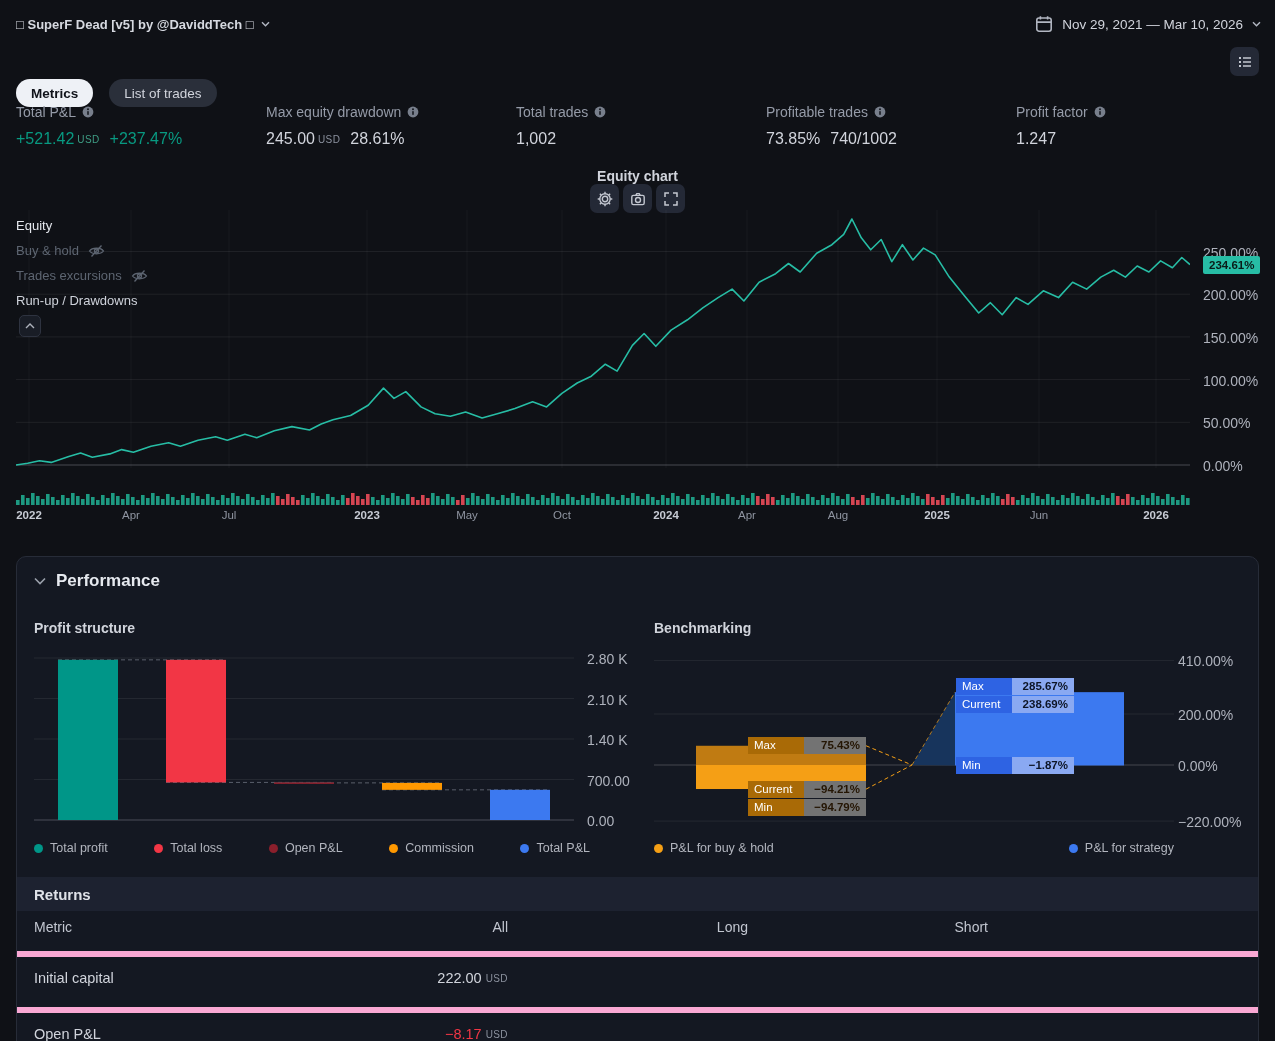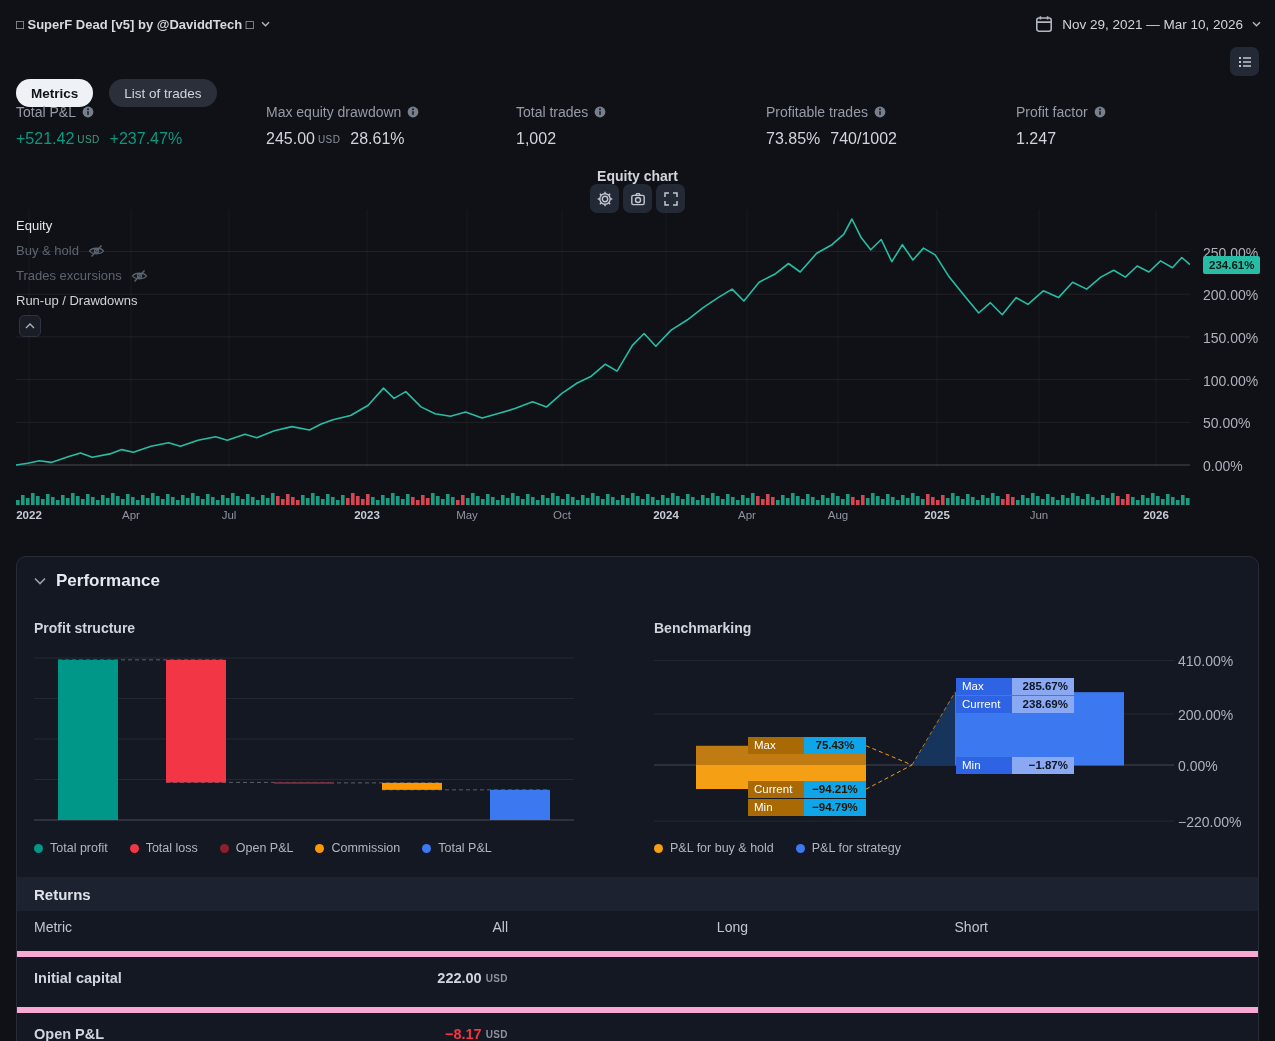--- a/index.html
+++ b/index.html
@@ -58,40 +58,40 @@
   .perf-head{position:absolute;left:17px;top:14px;display:flex;align-items:center;gap:10px;cursor:pointer;}
   .perf-head h2{margin:0;font-size:17px;font-weight:700;color:#e6e9ef;}
   .sub-title{position:absolute;top:63px;font-size:14px;font-weight:700;color:#d1d4dc;margin:0;}
   #ps-title{left:17px;}
   #bm-title{left:637px;}
   #ps-svg{position:absolute;left:17px;top:93px;}
   #ps-yaxis{position:absolute;left:570px;top:93px;width:60px;height:178px;}
   #bm-wrap{position:absolute;left:637px;top:93px;width:520px;height:178px;}
   #bm-chips{position:absolute;left:0;top:0;width:100%;height:100%;}
   #bm-yaxis{position:absolute;left:1161px;top:93px;width:70px;height:178px;}
-  .legend{position:absolute;display:flex;justify-content:flex-start;gap:22px;font-size:12.5px;color:#b2b5be;}
+  .legend{position:absolute;display:flex;justify-content:space-between;gap:22px;font-size:12.5px;color:#b2b5be;}
   #ps-legend{left:17px;top:284px;width:556px;}
   #bm-legend{left:637px;top:284px;width:520px;}
   .legend-item{display:flex;align-items:center;gap:7px;cursor:pointer;}
   .dot{width:9px;height:9px;border-radius:50%;}
   .chip{position:absolute;display:flex;height:17px;line-height:17px;font-size:11.5px;z-index:3;white-space:nowrap;}
   .chip .lbl{width:56px;box-sizing:border-box;padding:0 6px;color:#fff;}
   .chip .val{min-width:62px;box-sizing:border-box;padding:0 6px;font-weight:700;text-align:right;}
   .chip.bh .lbl{background:#a96a06;}
-  .chip.bh .val{background:#0ea5e9;color:#241503;text-align:center;}
+  .chip.bh .val{background:#737373;color:#241503;}
   .chip.st .lbl{background:#2e63e3;}
   .chip.st .val{background:#8aa9f2;color:#0d1526;}
   
   .returns-head{position:absolute;left:0;top:320px;width:100%;height:34px;background:#1d2230;
                 display:flex;align-items:center;}
   .returns-head span{margin-left:17px;font-size:15px;font-weight:700;color:#dfe2e8;}
   .returns-row{position:absolute;left:0;width:100%;display:grid;grid-template-columns:1fr 240px 240px 240px;
                padding:0 270px 8px 17px;box-sizing:border-box;border-bottom:6px solid #f9a8d4;align-items:center;}
   .header-row{top:354px;height:46px;font-size:14px;color:#c2c6d0;}
-  .data-row{font-size:14.5px;color:#d1d4dc;font-weight:bold;}
+  .data-row{font-size:14.5px;color:#d1d4dc;}
   .row-0{top:400px;height:56px;}
   .row-1{top:456px;height:56px;}
   .cell.num{text-align:right;}
   .cur{font-size:10px;color:#8b919e;margin-left:4px;letter-spacing:.4px;position:relative;top:-1px;}
   .neg{color:#f23645;}
   svg{display:block;}
 </style>
 </head>
 <body>
 
@@ -560,20 +560,27 @@
         <line x1="24" x2="192" y1="9.851428571428585" y2="9.851428571428585" stroke="#5a5f6b" stroke-dasharray="4,3" stroke-width="1"></line>
         <line x1="132" x2="300" y1="132.41657857142857" y2="132.41657857142857" stroke="#5a5f6b" stroke-dasharray="4,3" stroke-width="1"></line>
         <line x1="240" x2="408" y1="132.88927142857142" y2="132.88927142857142" stroke="#5a5f6b" stroke-dasharray="4,3" stroke-width="1"></line>
         <line x1="348" x2="516" y1="139.83212857142857" y2="139.83212857142857" stroke="#5a5f6b" stroke-dasharray="4,3" stroke-width="1"></line>
         <rect x="24" y="9.851428571428585" width="60" height="160.14857142857142" fill="#009688"></rect>
         <rect x="132" y="9.851428571428585" width="60" height="122.56514999999999" fill="#f23645"></rect>
         <rect x="240" y="132.41657857142857" width="60" height="1.5" fill="#8b1f2c"></rect>
         <rect x="348" y="132.88927142857142" width="60" height="6.94285714285715" fill="#ff9800"></rect>
         <rect x="456" y="139.83212857142857" width="60" height="30.16787142857143" fill="#3c79f0"></rect>
       </svg>
+    <div id="ps-yaxis">
+        <div class="axis-label" style="top: 1px;">2.80 K</div>
+        <div class="axis-label" style="top: 41.5px;">2.10 K</div>
+        <div class="axis-label" style="top: 82px;">1.40 K</div>
+        <div class="axis-label" style="top: 122.5px;">700.00</div>
+        <div class="axis-label" style="top: 163px;">0.00</div>
+      </div>
     <div class="legend" id="ps-legend">
         <div class="legend-item">
           <div class="dot" style="background: rgb(0, 150, 136);"></div>
           <div class="legend-label">Total profit</div>
         </div>
         <div class="legend-item">
           <div class="dot" style="background: rgb(242, 54, 69);"></div>
           <div class="legend-label">Total loss</div>
         </div>
         <div class="legend-item">

